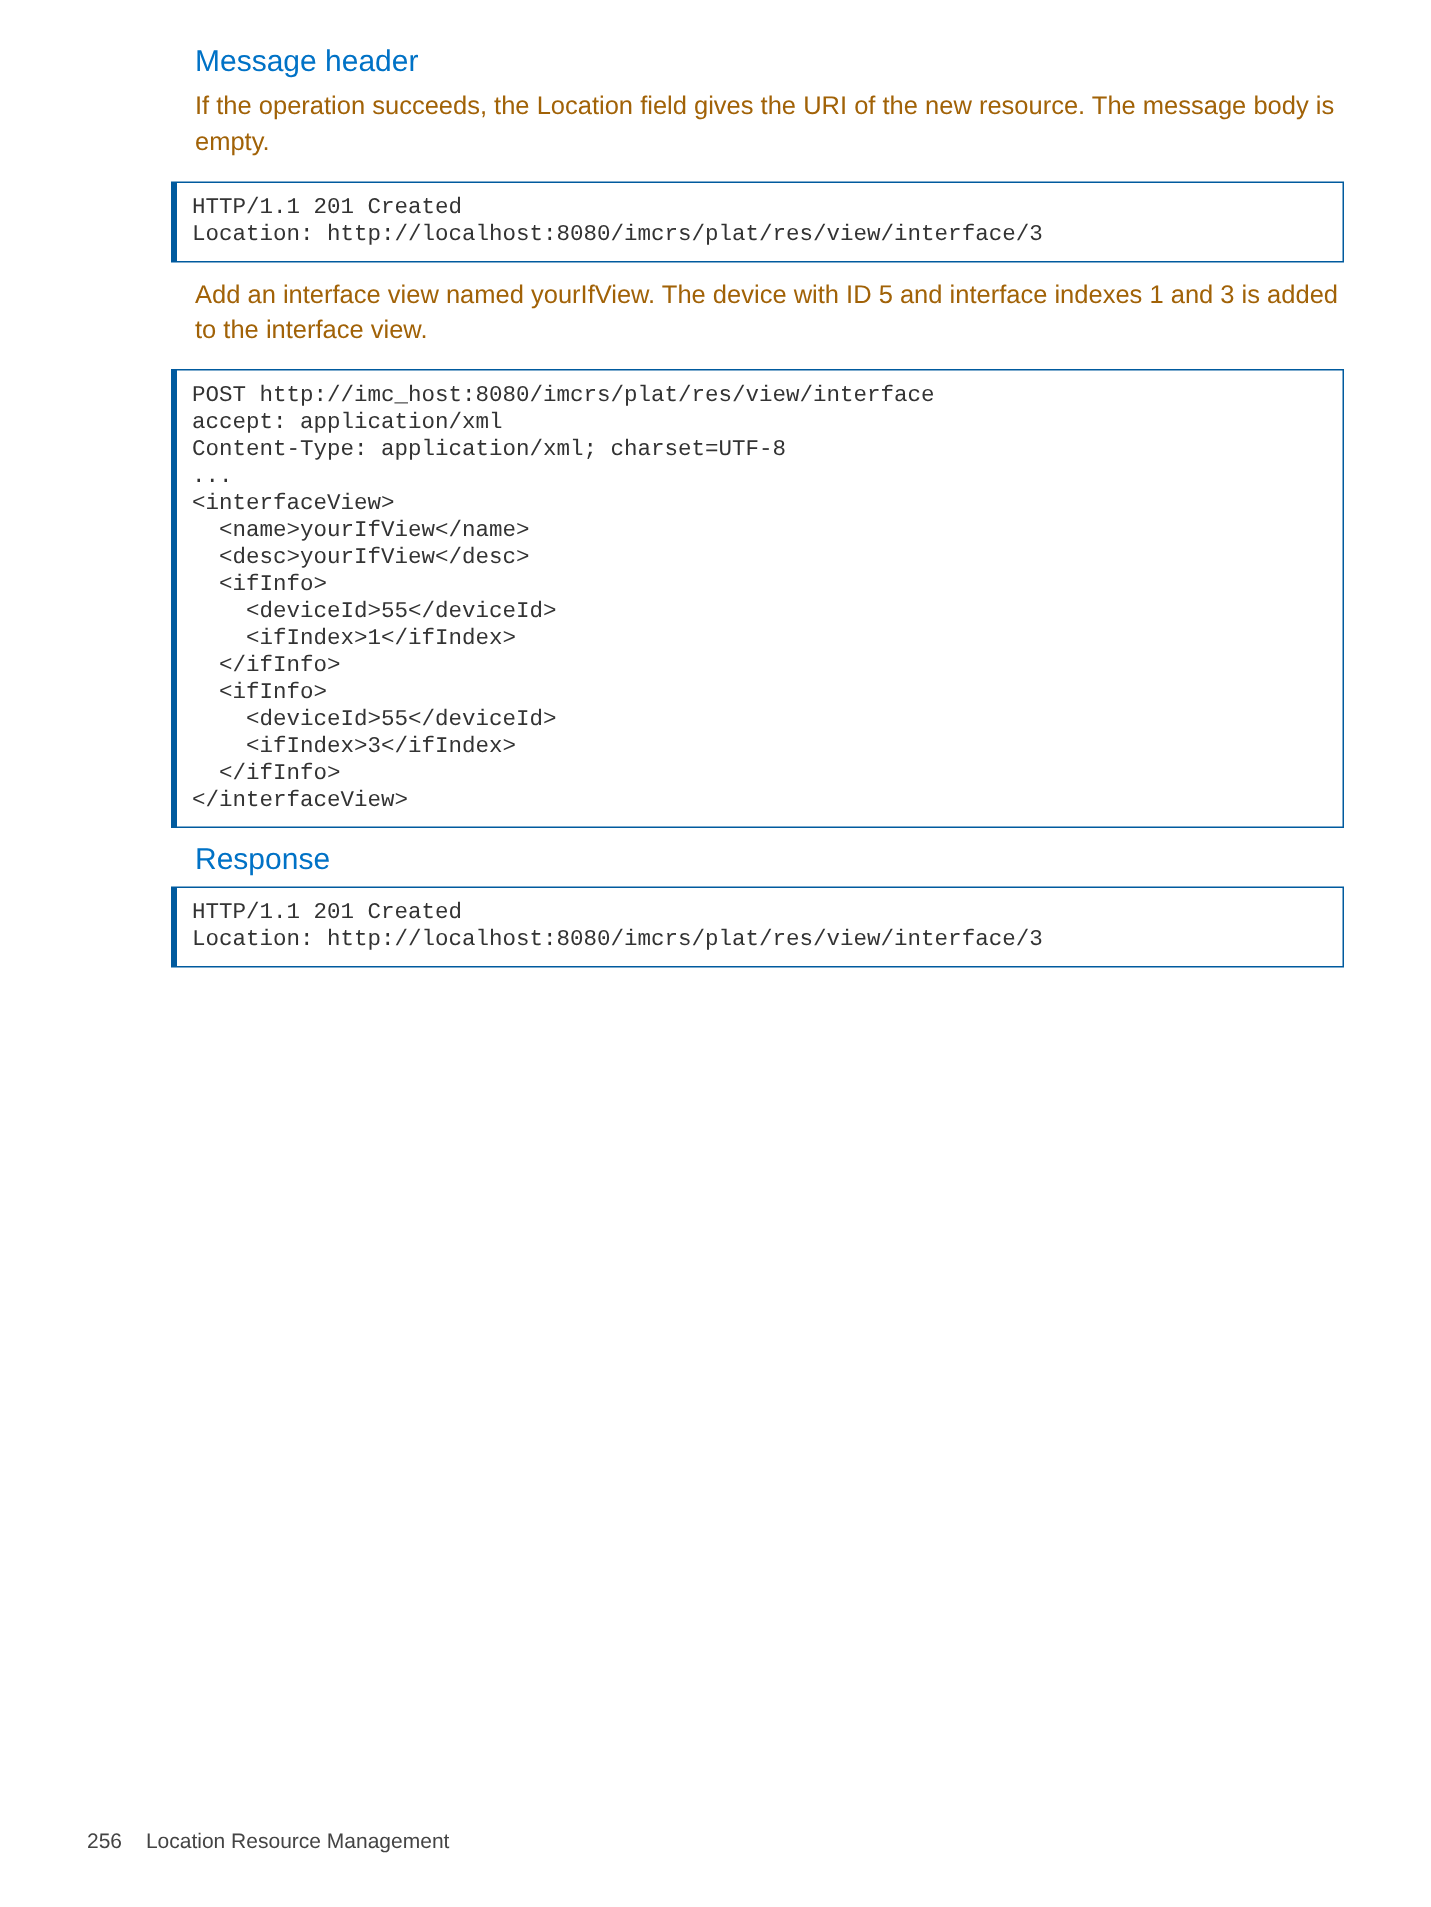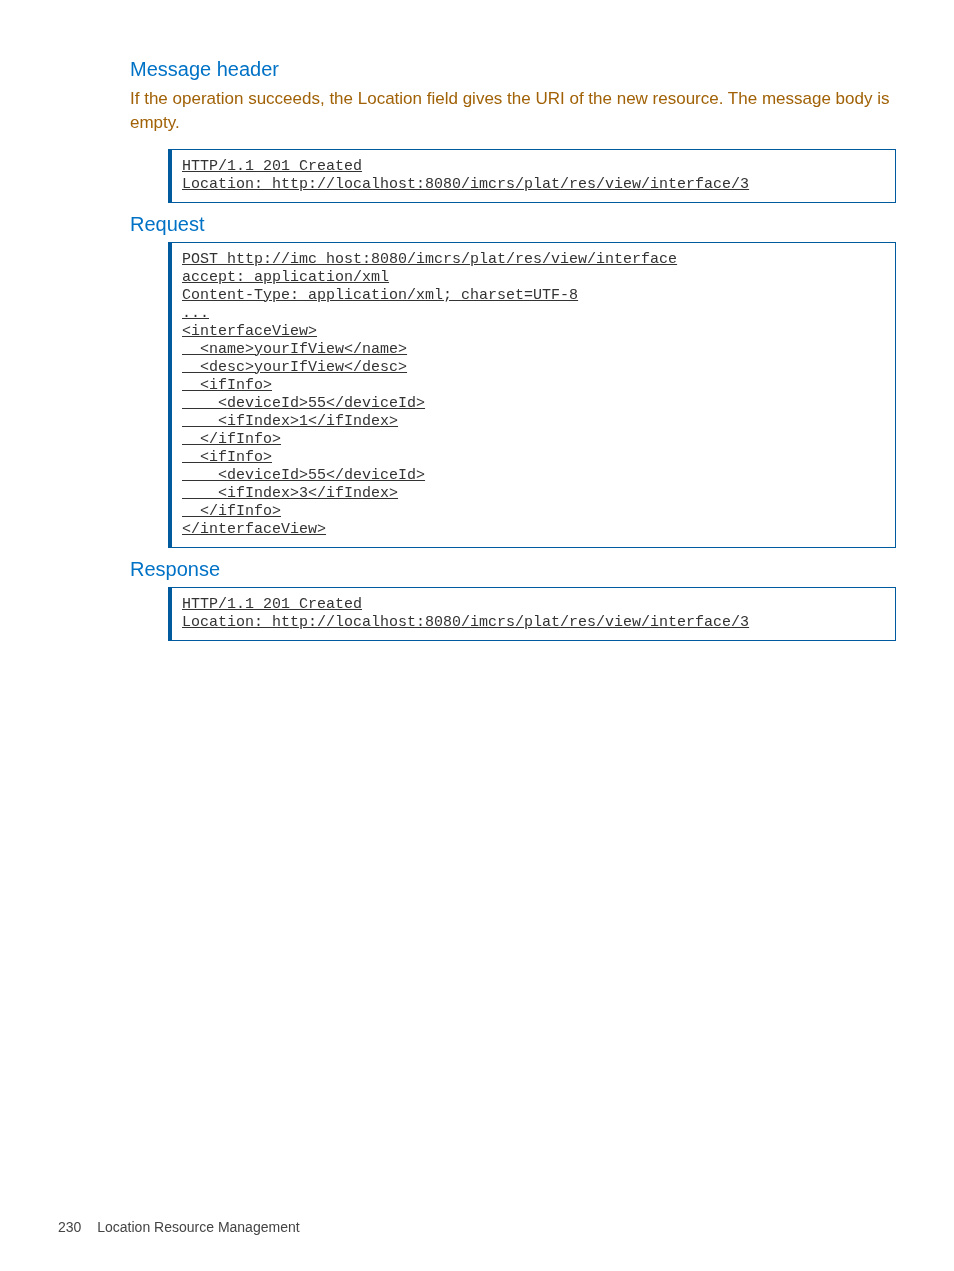--- a/index.html
+++ b/index.html
@@ -10,21 +10,21 @@
     body {
       font-family: "Segoe UI", Arial, Helvetica, sans-serif;
       font-weight: 300;
       background: #ffffff;
       width: 954px;
       height: 1271px;
       position: relative;
       color: #000000;
     }
     .content {
-      padding: 58px 58px 0 58px;
+      padding: 30px 58px 0 58px;
       border-radius: 19px;
     }
     .heading-md {
       color: #0072c6;
       font-size: 20px;
       font-weight: 400;
       margin-left: 72px;
       margin-bottom: 6px;
     }
     .heading-lg {
@@ -36,31 +36,30 @@
     }
     .body-text {
       font-size: 17px;
       line-height: 1.4;
       margin-left: 72px;
       margin-bottom: 14px;
       color: #a16207;
       font-weight: 400;
     }
     .code-block {
-      margin-left: 110px;
+      margin-left: 56px;
       border: 1px solid #005a9e;
       border-left: 4px solid #005a9e;
       padding: 8px 10px;
       font-family: "Courier New", Courier, monospace;
       font-size: 15px;
       line-height: 1.2;
       white-space: pre;
       color: #333333;
       margin-bottom: 10px;
-      text-decoration: underline;
     }
     .footer {
       position: absolute;
       bottom: 36px;
       left: 58px;
       font-size: 14px;
       color: #444444;
       font-weight: 400;
     }
     .page-num {
@@ -69,22 +68,22 @@
   </style>
 </head>
 <body>
 
 <div class="content">
   <h3 class="heading-md">Message header</h3>
   <p class="body-text">If the operation succeeds, the Location field gives the URI of the new resource. The message body is empty.</p>
   <div class="code-block">HTTP/1.1 201 Created
 Location: http://localhost:8080/imcrs/plat/res/view/interface/3</div>
 
+  <p class="body-text">Add an interface view named yourIfView. The device with ID 5 and interface indexes 1 and 3 is added to the interface view.</p>
 
-  <h3 class="heading-md">Request</h3>
   <div class="code-block">POST http://imc_host:8080/imcrs/plat/res/view/interface
 accept: application/xml
 Content-Type: application/xml; charset=UTF-8
 ...
 &lt;interfaceView&gt;
   &lt;name&gt;yourIfView&lt;/name&gt;
   &lt;desc&gt;yourIfView&lt;/desc&gt;
   &lt;ifInfo&gt;
     &lt;deviceId&gt;55&lt;/deviceId&gt;
     &lt;ifIndex&gt;1&lt;/ifIndex&gt;
@@ -94,15 +93,15 @@
     &lt;ifIndex&gt;3&lt;/ifIndex&gt;
   &lt;/ifInfo&gt;
 &lt;/interfaceView&gt;</div>
 
   <h3 class="heading-md" style="">Response</h3>
   <div class="code-block">HTTP/1.1 201 Created
 Location: http://localhost:8080/imcrs/plat/res/view/interface/3</div>
 </div>
 
 <div class="footer">
-  <span class="page-num">230</span>
+  <span class="page-num">256</span>
   <span>Location Resource Management</span>
 </div>
 
 </body></html>

